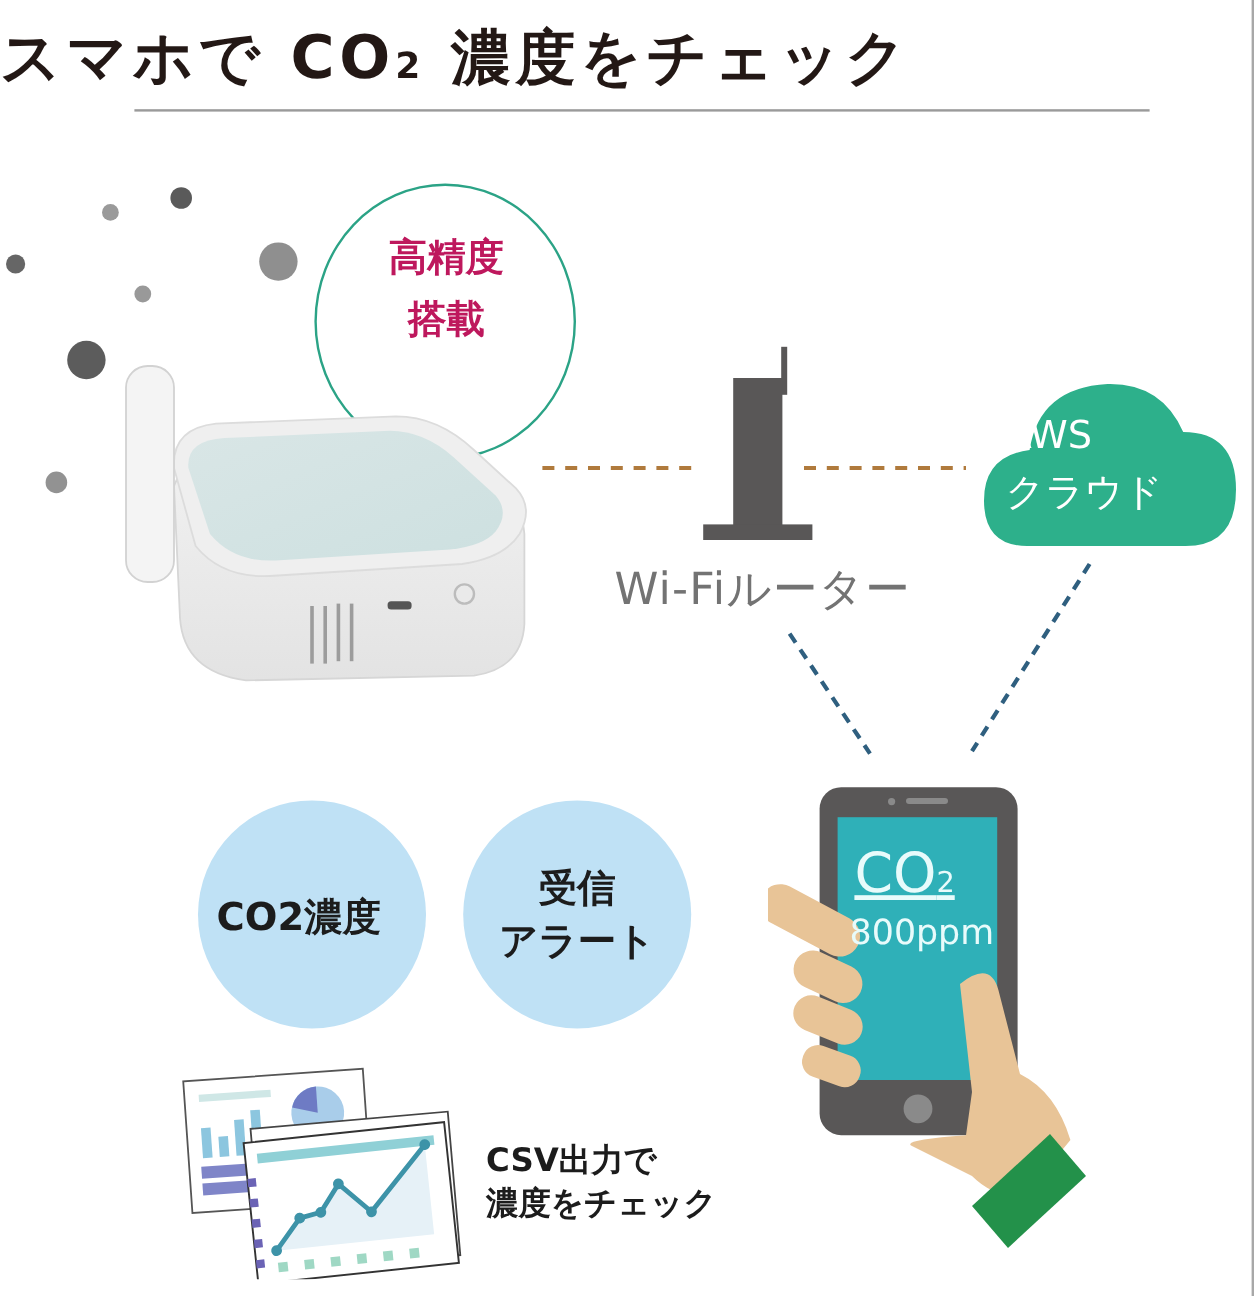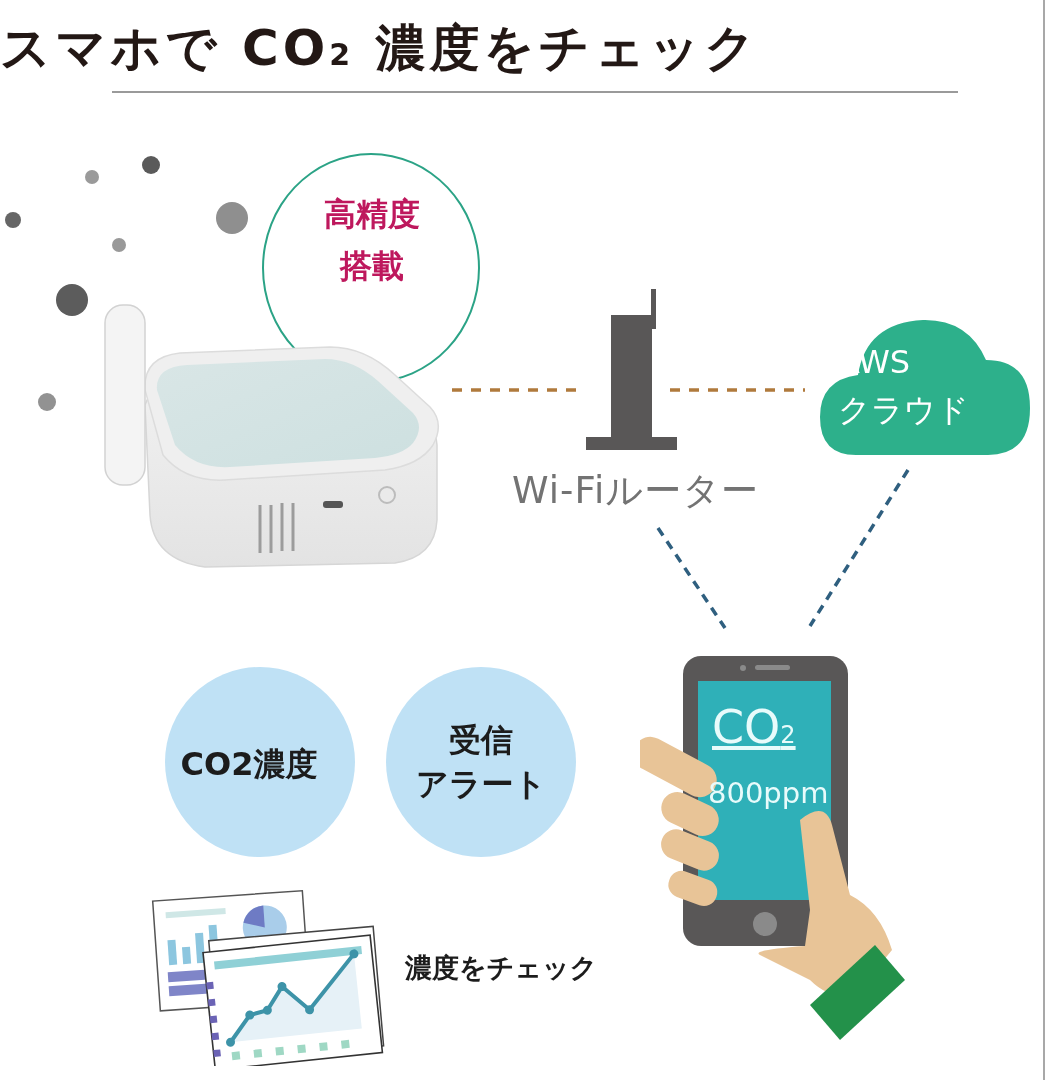--- a/index.html
+++ b/index.html
@@ -44,21 +44,21 @@
                   color: #1c1c1c; line-height: 44px; }
 
   
   .csv-svg { left: 148px; top: 886px; }
   .csv-text { left: 405px; top: 950px; font-size: 27px; color: #1c1c1c; line-height: 36px; font-weight: bold; }
 
   
   .phone-svg { left: 640px; top: 650px; }
   .phone-co2 { left: 712px; top: 700px; font-size: 46px; color: #e8fbfb; text-decoration: underline; }
   .phone-co2 .sub { font-size: 24px; }
-  .phone-ppm { left: 708px; top: 760px; font-size: 29px; color: #e8fbfb; margin-top: 16px; }
+  .phone-ppm { left: 708px; top: 760px; font-size: 29px; color: #e8fbfb; }
 </style>
 </head>
 <body>
 
 <div class="abs title">
   <span>スマホで CO</span><span class="sub">2</span><span> 濃度をチェック</span>
 </div>
 <div class="abs title-rule"></div>
 <div class="abs edge-rule"></div>
 
@@ -184,20 +184,21 @@
       <rect x="78" y="160" width="8" height="8"></rect>
         <rect x="100" y="160" width="8" height="8"></rect>
       <rect x="122" y="160" width="8" height="8"></rect>
         <rect x="144" y="160" width="8" height="8"></rect>
       <rect x="166" y="160" width="8" height="8"></rect>
         <rect x="188" y="160" width="8" height="8"></rect>
     </g>
   </g>
 </svg>
 <div class="abs csv-text">
+  <div>CSV出力で</div>
   <div>濃度をチェック</div>
 </div>
 
 <svg class="abs phone-svg" width="280" height="400" viewBox="0 0 280 400">
 
   <rect x="43" y="6" width="165" height="290" rx="18" fill="#595757"></rect>
 
   <circle cx="103" cy="18" r="3" fill="#8a8a8a"></circle>
   <rect x="115" y="15" width="35" height="5" rx="2.5" fill="#8a8a8a"></rect>
 

